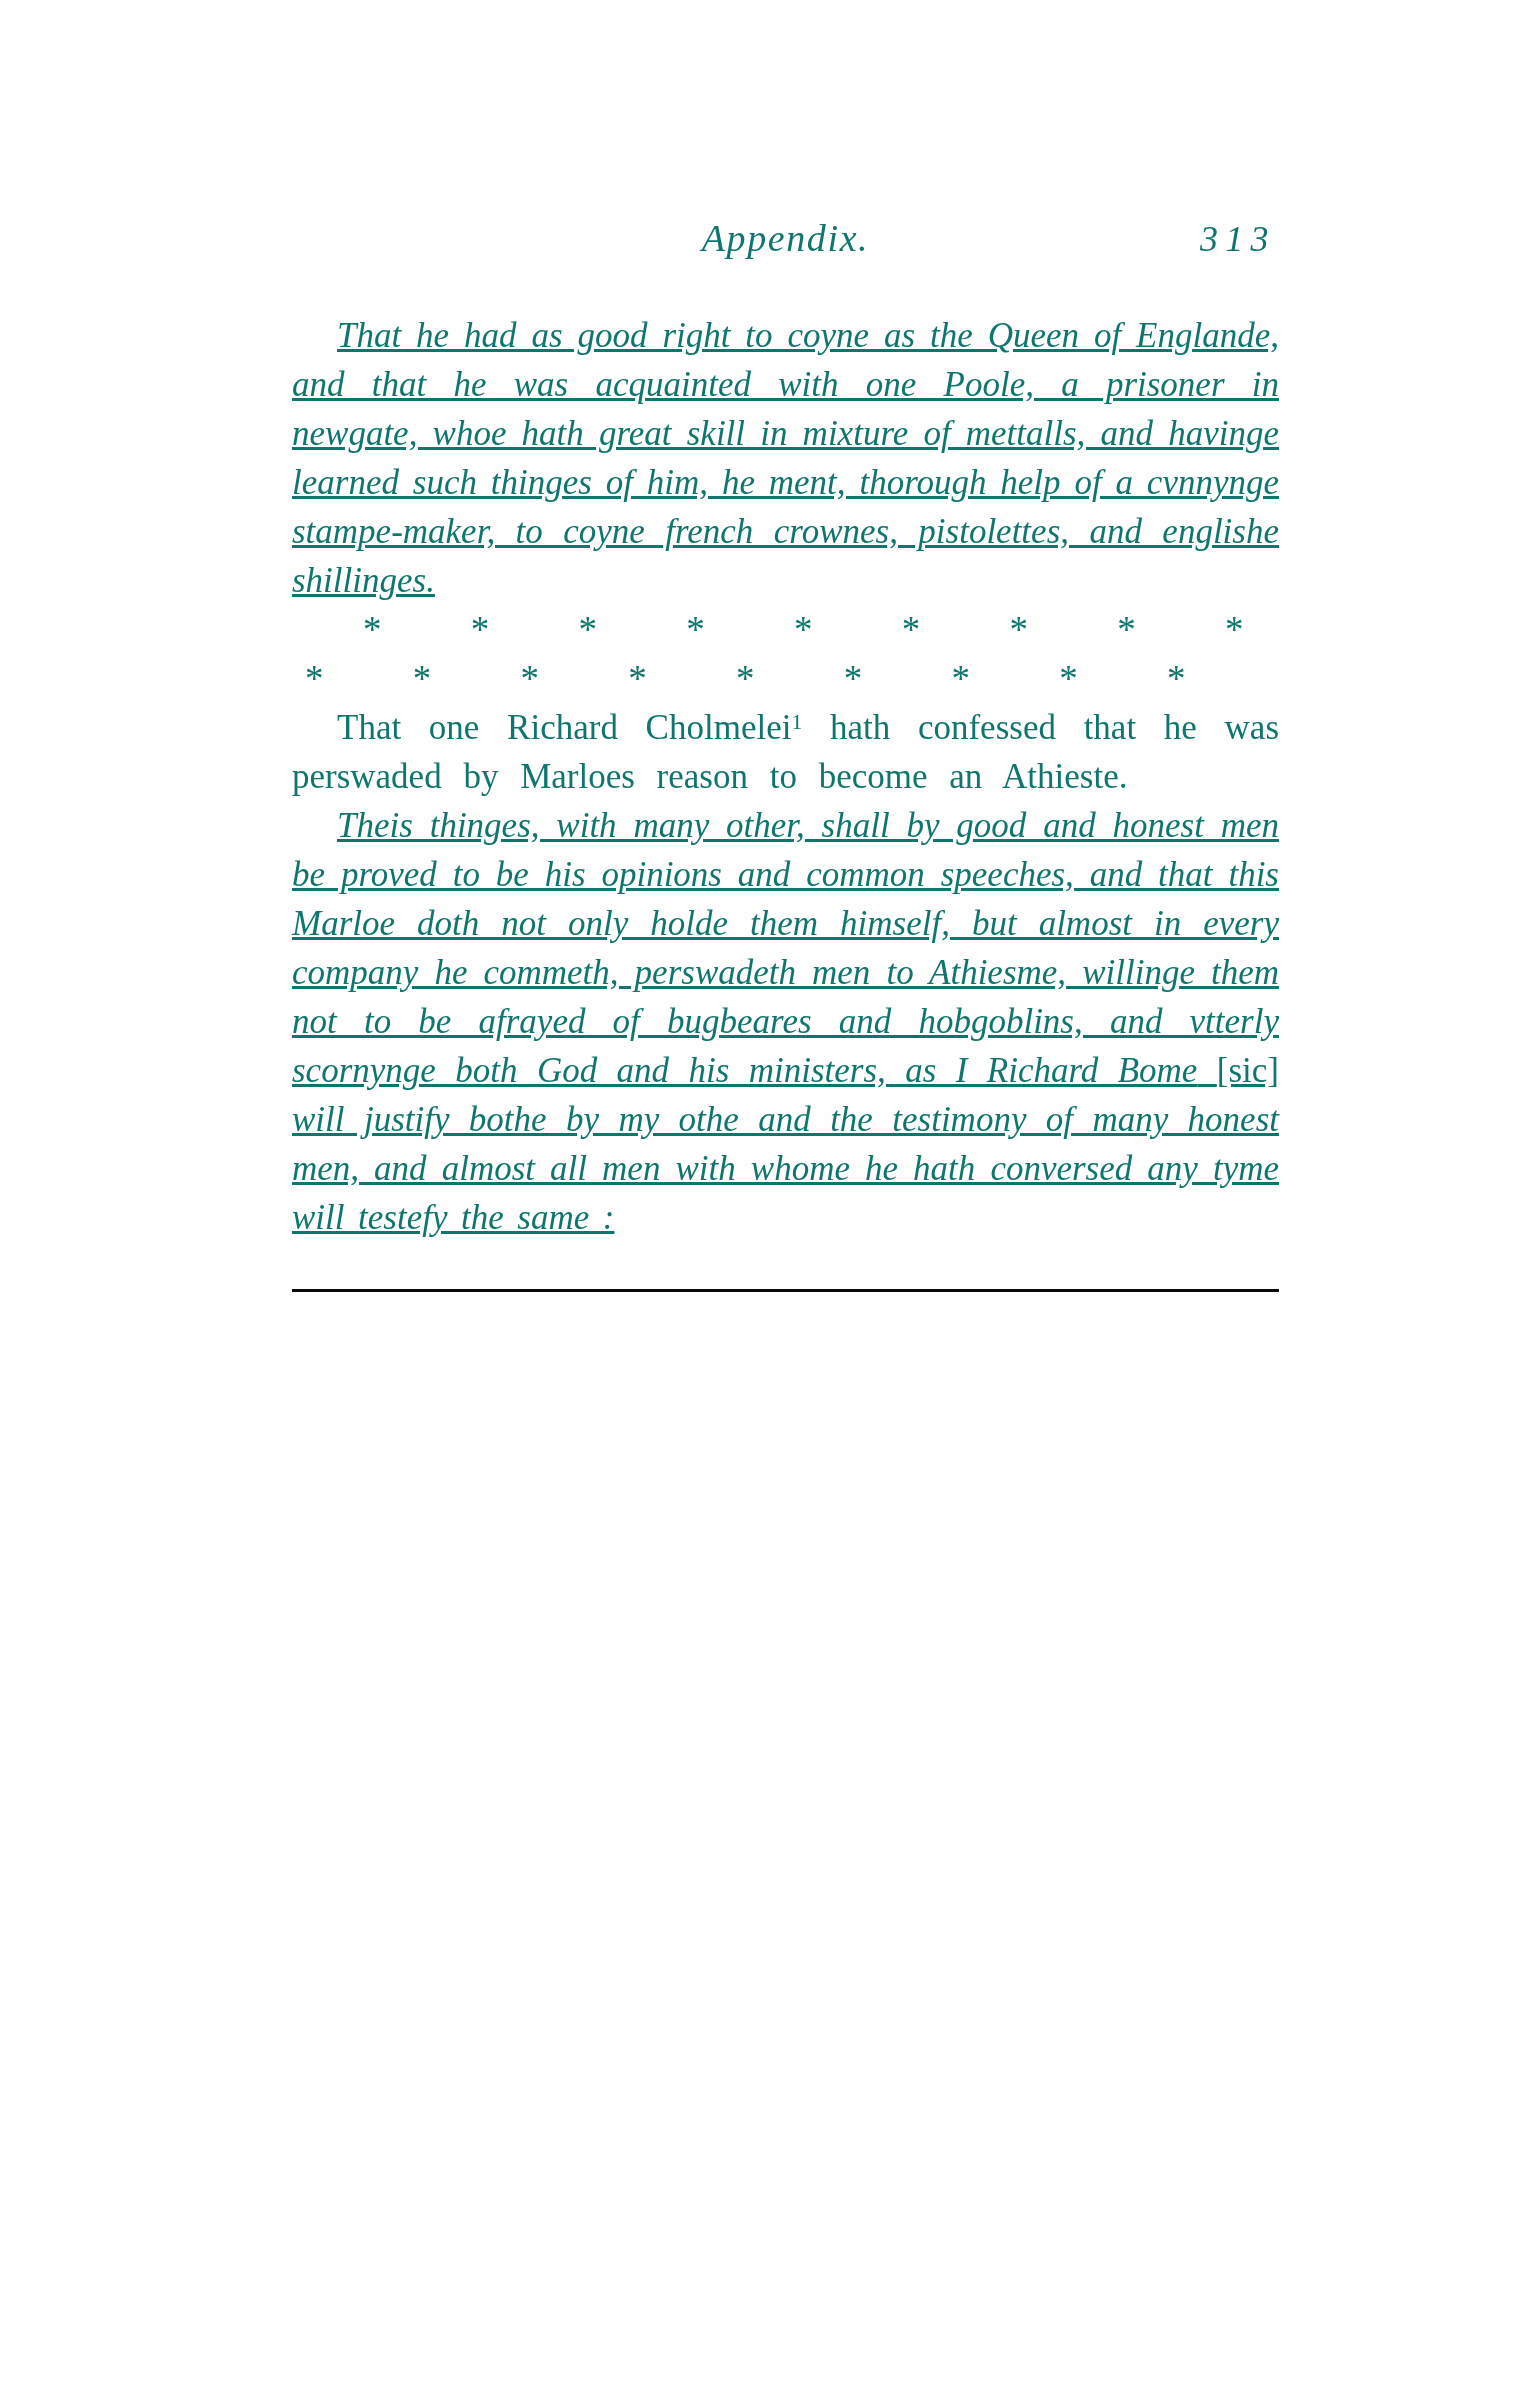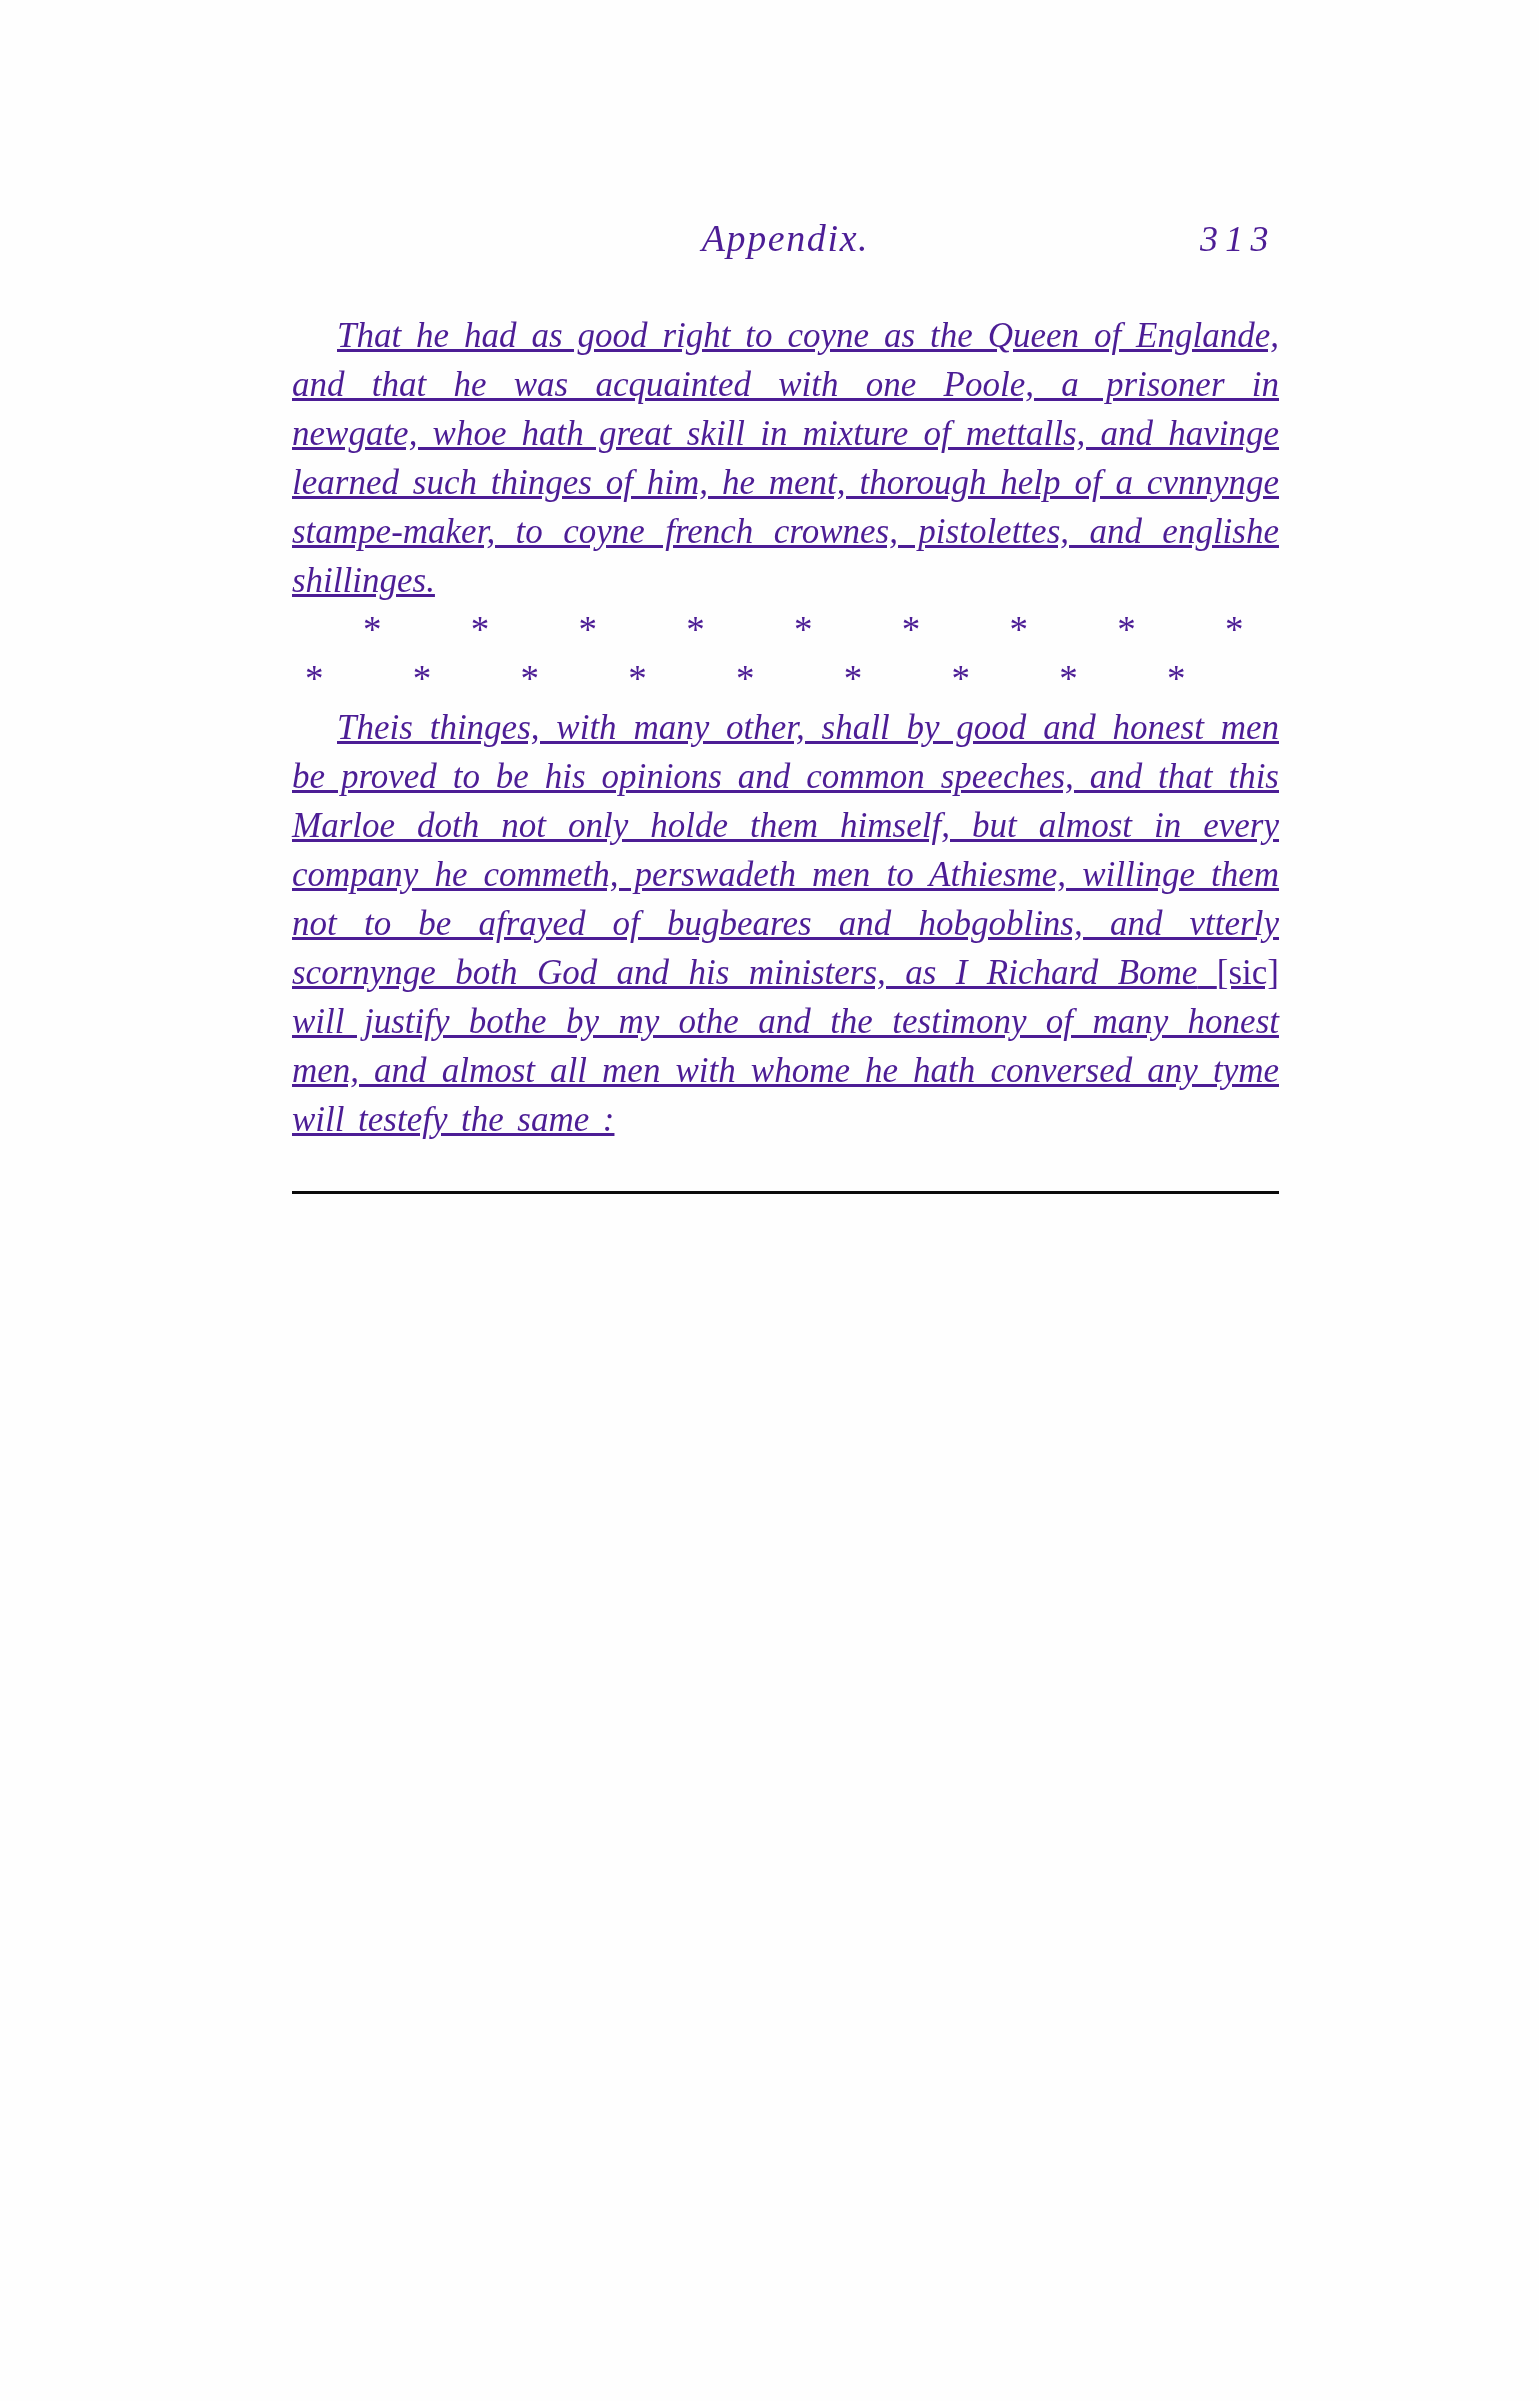--- a/index.html
+++ b/index.html
@@ -6,21 +6,21 @@
     margin: 0;
     padding: 0;
     background: #ffffff;
   }
   .page {
     position: relative;
     width: 1539px;
     height: 2401px;
     background: #fefefe;
     font-family: "Liberation Serif", "DejaVu Serif", serif;
-    color: #4c1d95;
+    color: #0f766e;
     overflow: hidden;
   }
   .content {
     position: absolute;
     left: 292px;
     top: 216px;
     width: 987px;
   }
   
   .running-head {
@@ -119,20 +119,21 @@
 
     <div class="body-text">
 
 
       <p class="italic-para">That he had as good right to coyne as the Queen of Englande, and that he was acquainted with one Poole, a prisoner in newgate, whoe hath great skill in mixture of mettalls, and havinge learned such thinges of him, he ment, thorough help of a cvnnynge stampe-maker, to coyne french crownes, pistolettes, and englishe shillinges.</p>
 
 
       <div class="asterisk-row first">* * * * * * * * *</div>
       <div class="asterisk-row second">* * * * * * * * *</div>
 
+      <p class="roman-4"><span>That one Richard Cholmelei</span><sup class="footnote-ref">1</sup> <span>hath confessed that he was perswaded by Marloes reason to become an Athieste.</span></p>
 
       <p class="italic-para"><span>Theis thinges, with many other, shall by good and honest men be proved to be his opinions and common speeches, and that this Marloe doth not only holde them himself, but almost in every company he commeth, perswadeth men to Athiesme, willinge them not to be afrayed of bugbeares and hobgoblins, and vtterly scornynge both God and his ministers, as I Richard Bome</span> <span class="sic">[sic]</span> <span>will justify bothe by my othe and the testimony of many honest men, and almost all men with whome he hath conversed any tyme will testefy the same :</span></p>
 
     </div>
 
     <hr class="footnote-rule">
 
 
   </div>
 </div>

